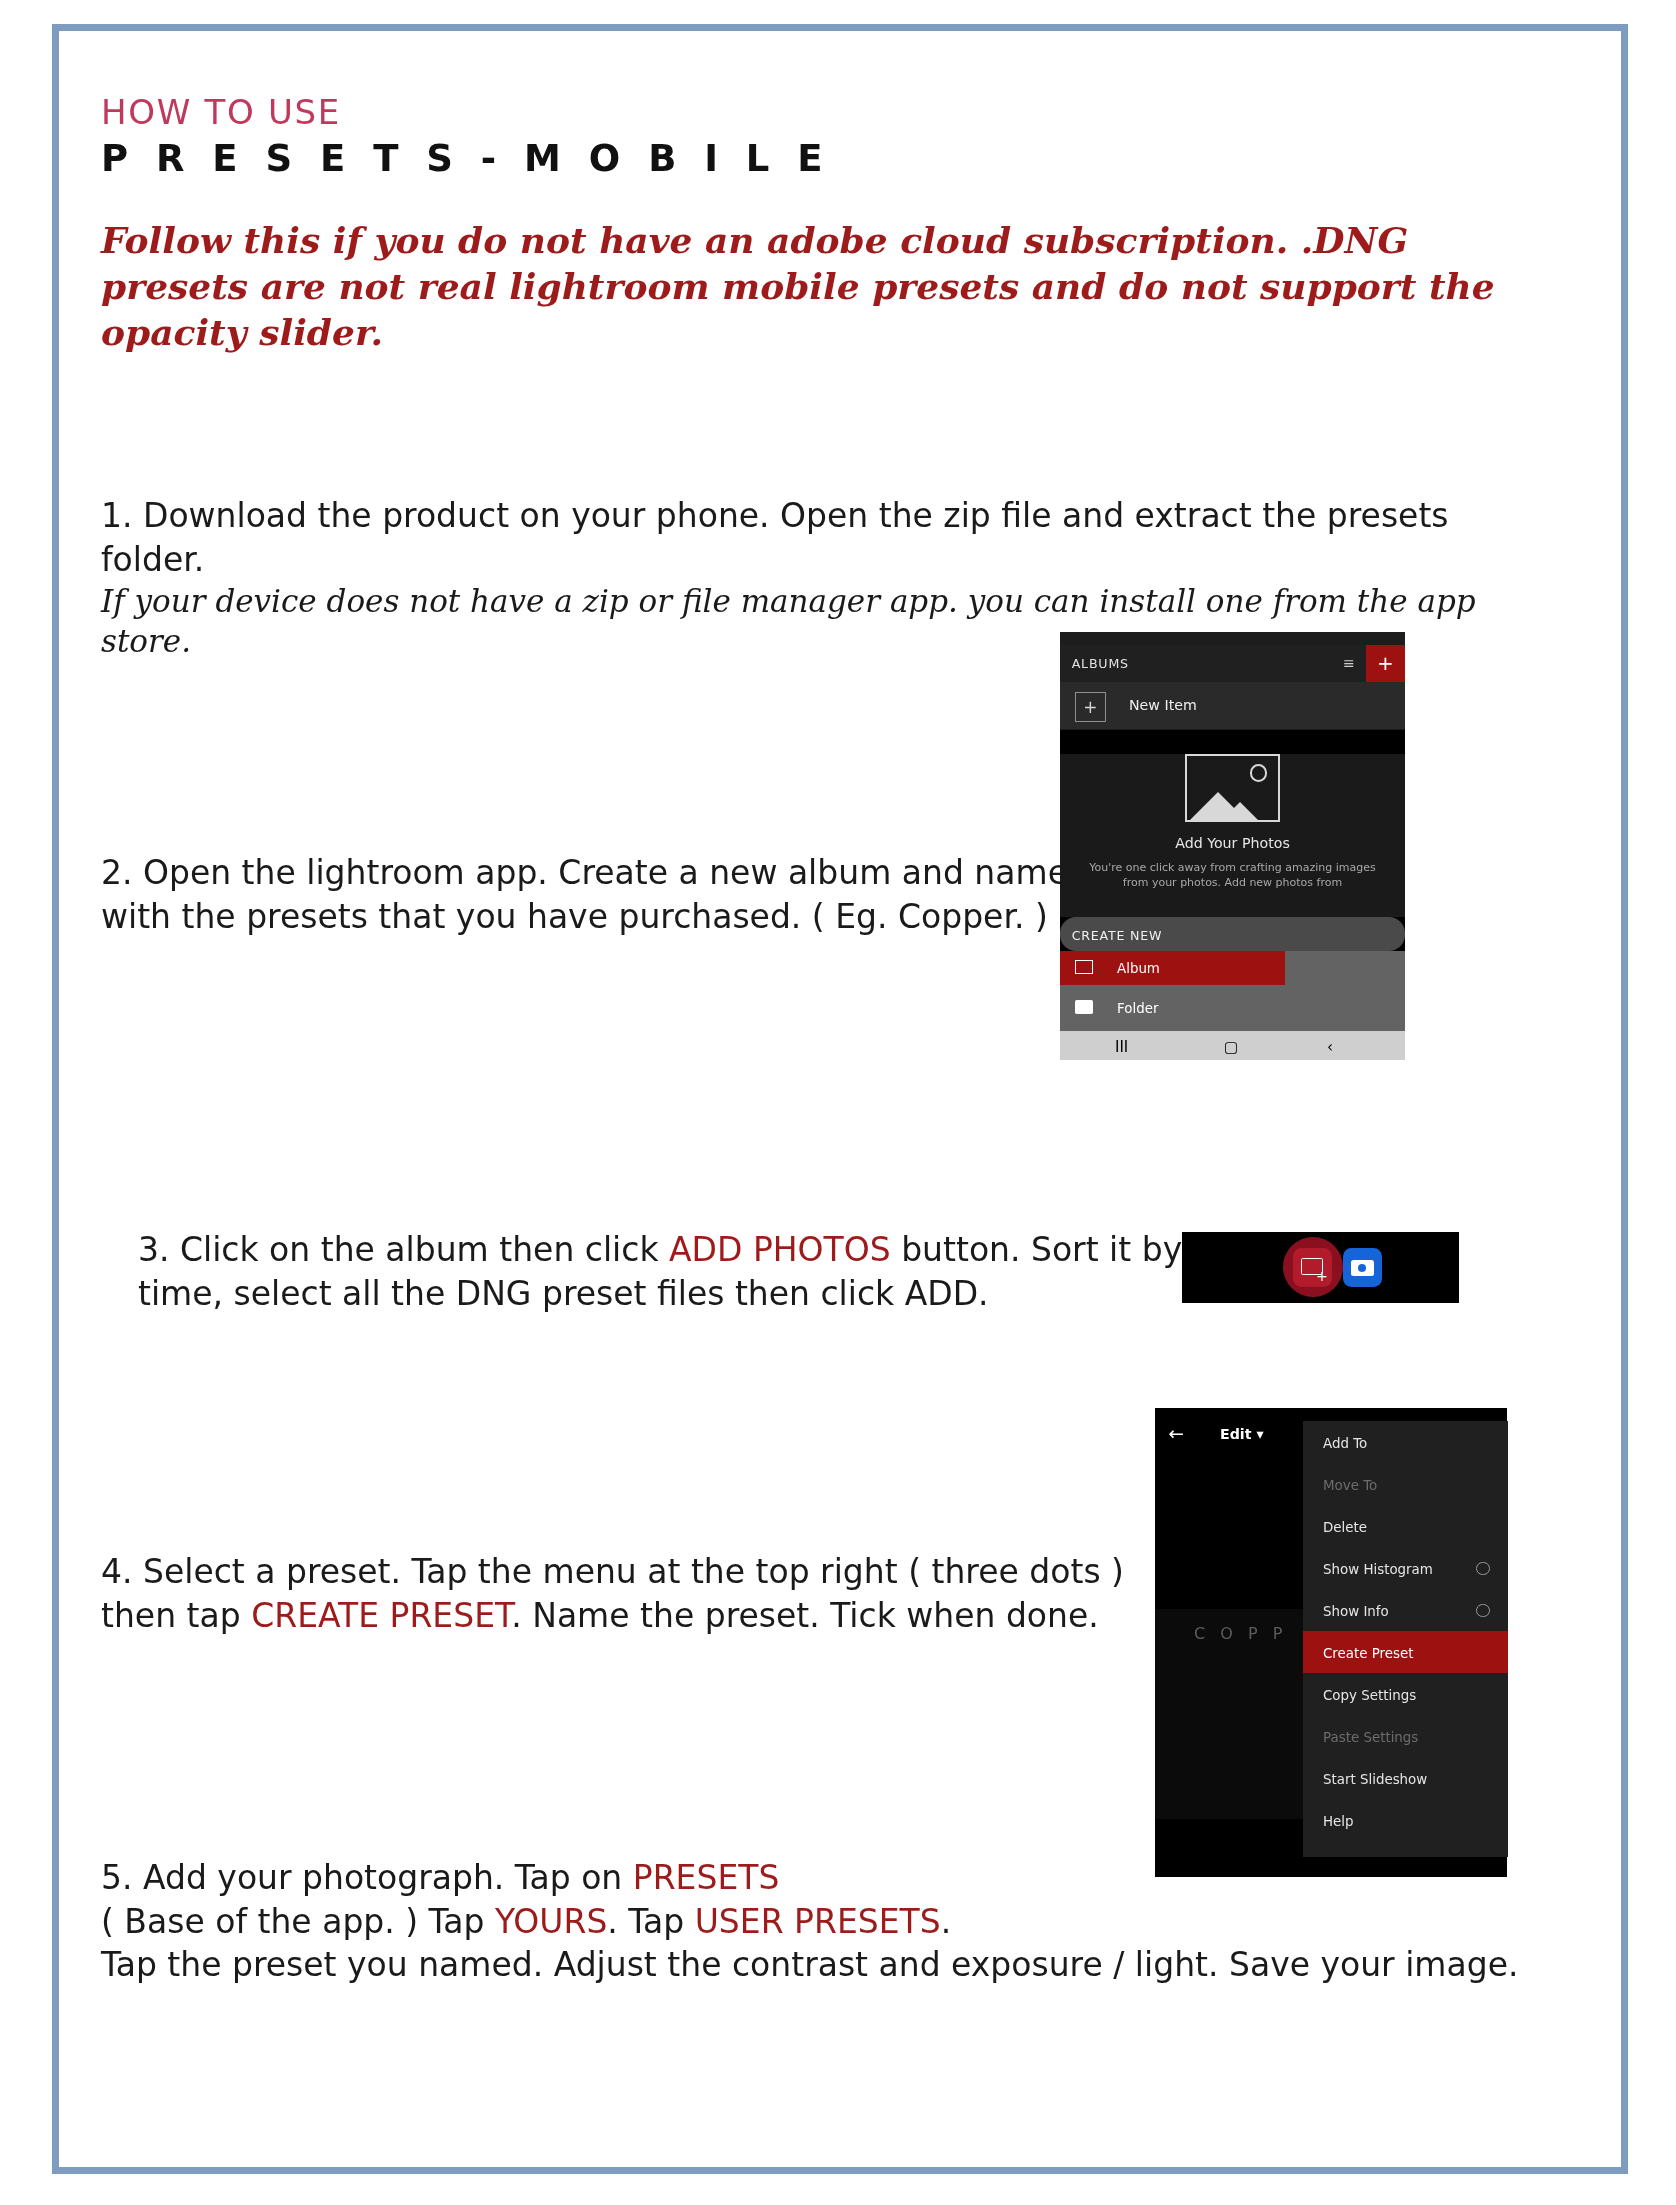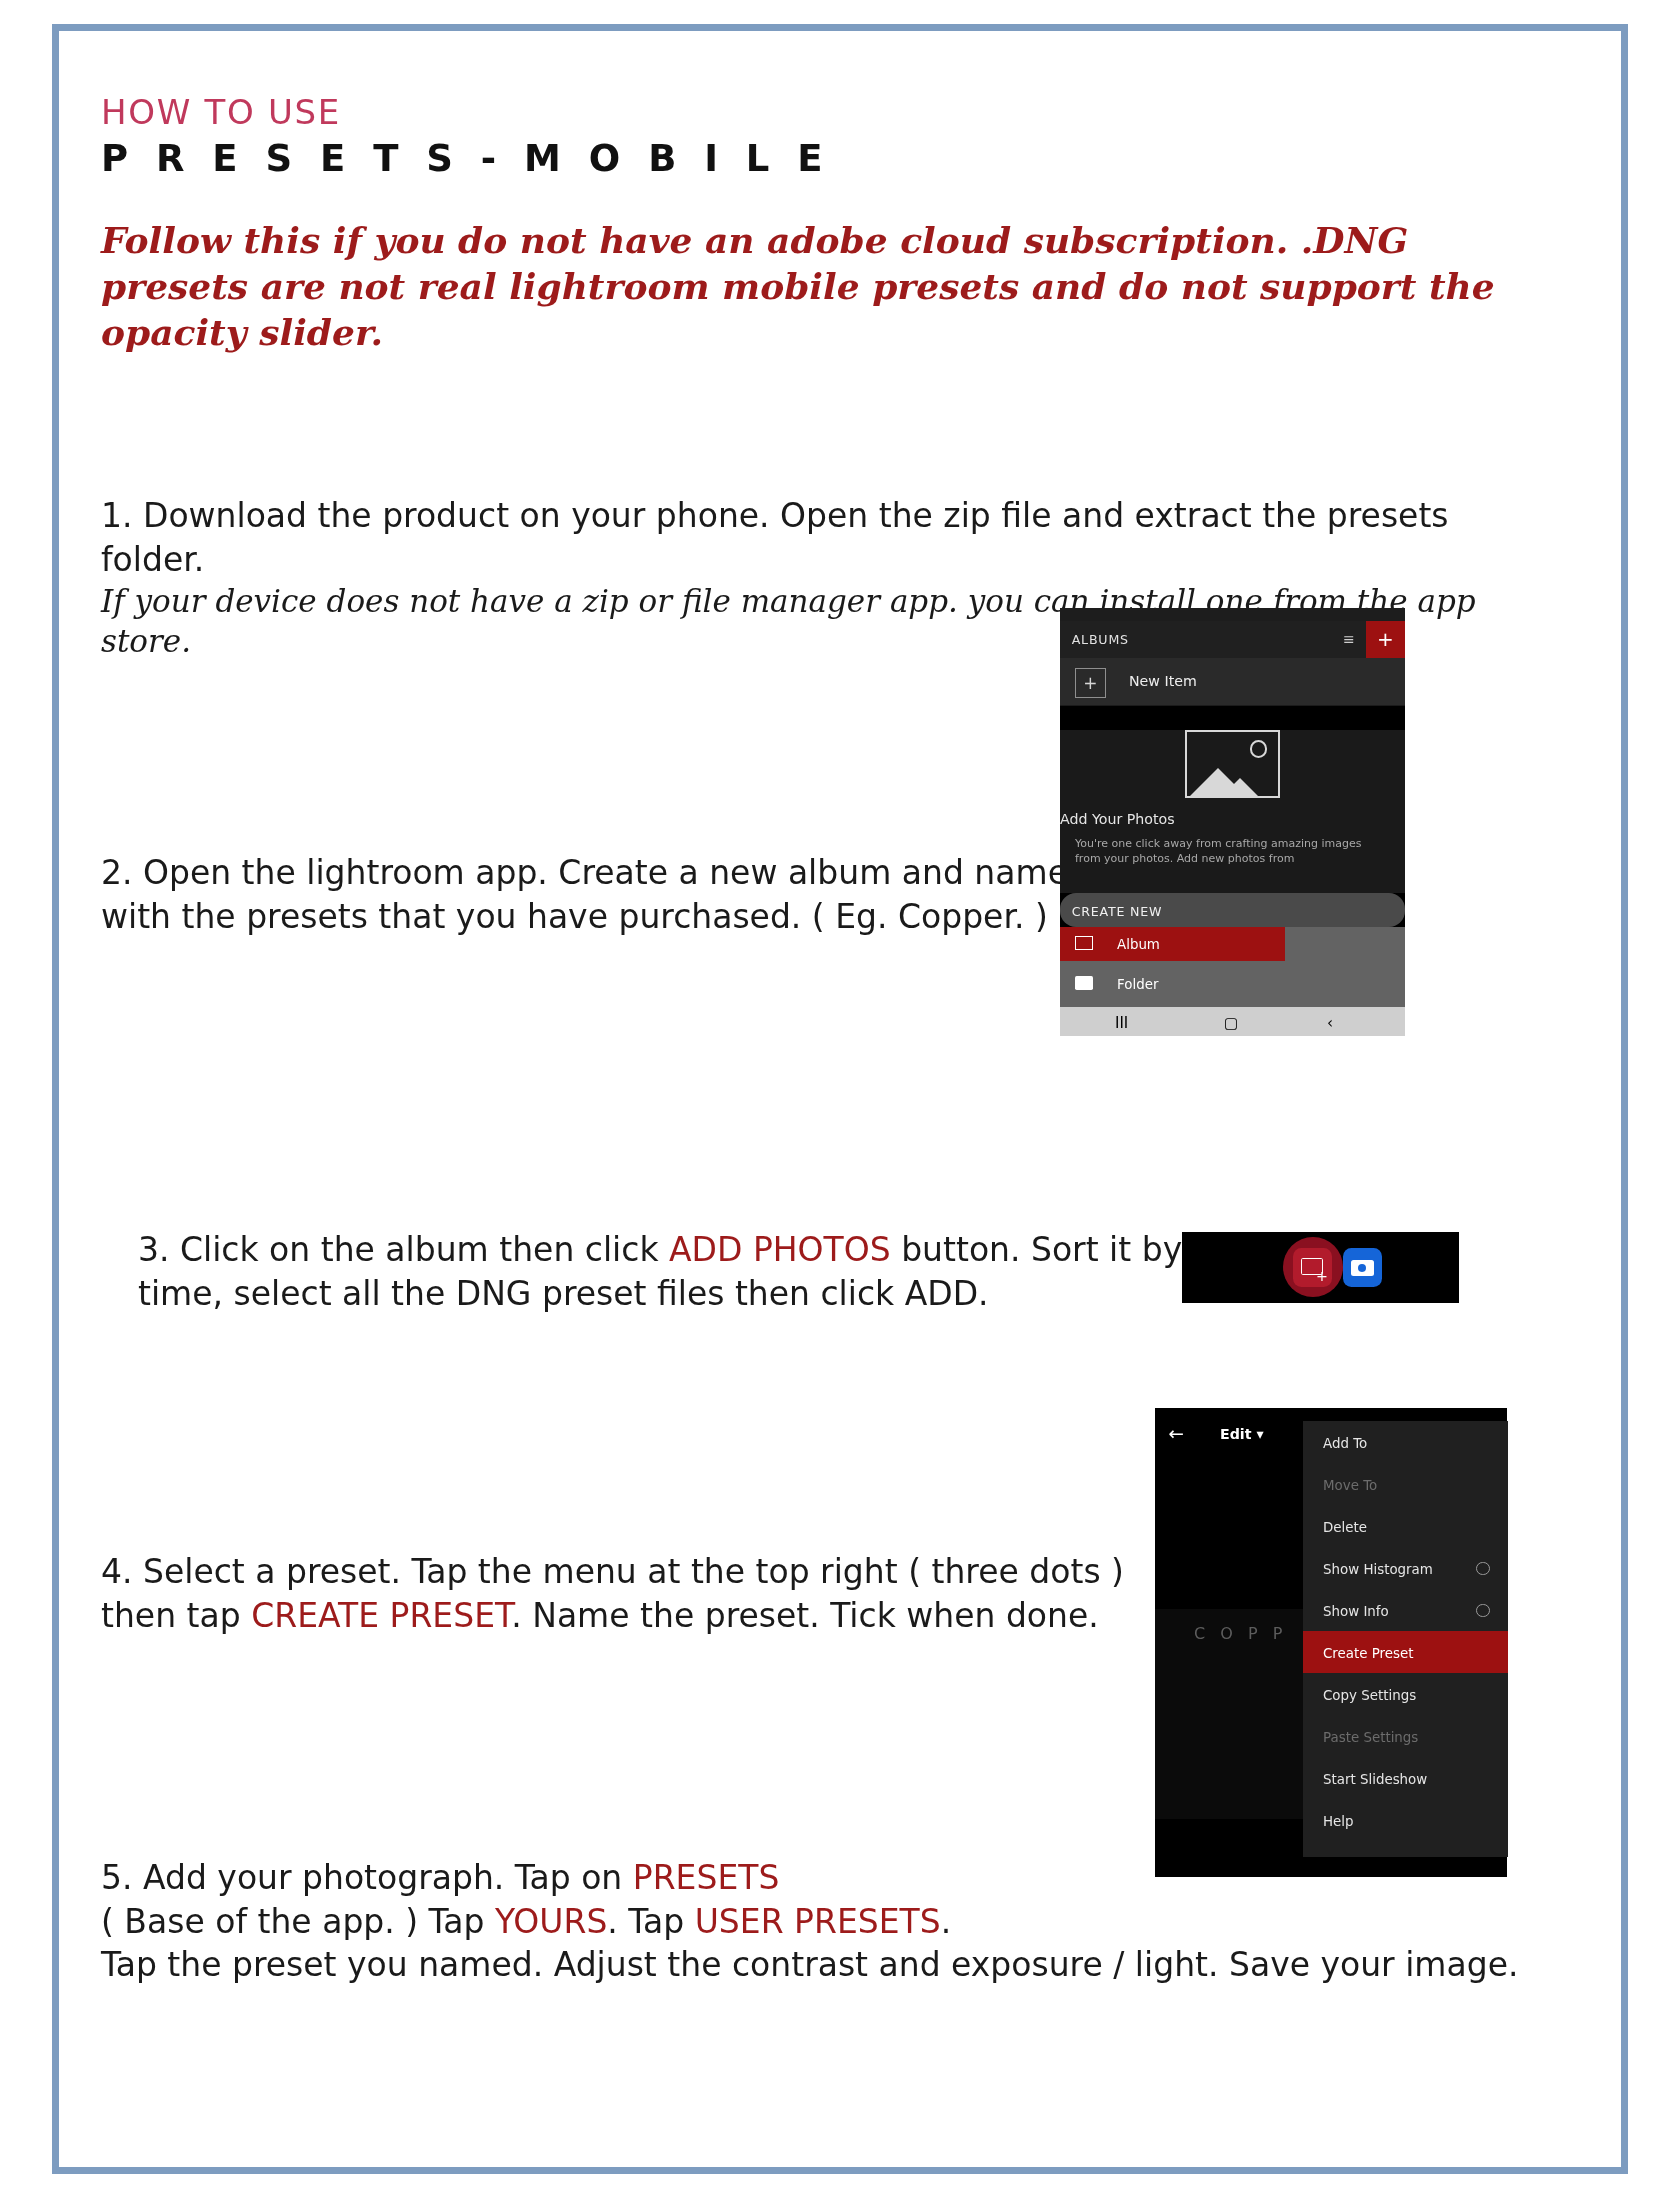--- a/index.html
+++ b/index.html
@@ -87,21 +87,21 @@
   .step1 { position: absolute; left: 0; top: 402px; width: 1458px; }
   .step2 { position: absolute; left: 0; top: 759px; width: 1006px; }
   .step3 { position: absolute; left: 0; top: 1136px; width: 1048px; margin-left: 37px; }
   .step4 { position: absolute; left: 0; top: 1458px; width: 1048px; }
   .step5 { position: absolute; left: 0; top: 1764px; width: 1425px; }
 
   
   .shot1 {
     position: absolute;
     left: 1060px;
-    top: 608px;
+    top: 632px;
     width: 345px;
     height: 428px;
     background: #000000;
     overflow: hidden;
     font-family: "DejaVu Sans", sans-serif;
     color: #dddddd;
   }
   .shot1 .topstrip {
     height: 13.4px;
     background: #1d1d1d;
@@ -160,20 +160,21 @@
     position: absolute;
     left: 69px;
     top: 15px;
     font-size: 14.2px;
     color: #eeeeee;
   }
   .shot1 .photozone {
     position: relative;
     height: 163px;
     background: #1a1a1a;
+    text-align: center;
   }
   .shot1 .photozone .frame {
     margin: 23.5px auto 0 auto;
     width: 91px;
     height: 64px;
     border: 2.5px solid #d8d8d8;
     position: relative;
   }
   .shot1 .photozone .frame .circ {
     position: absolute;

